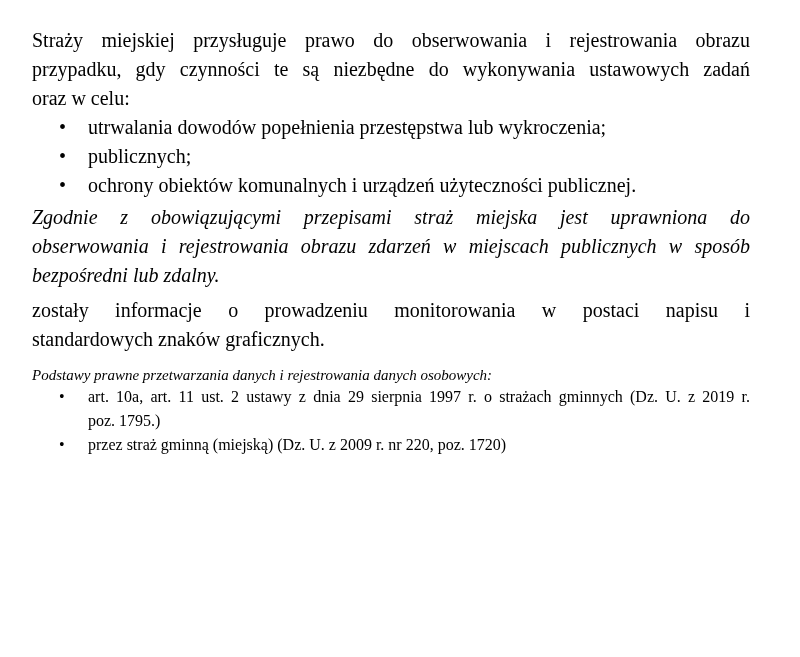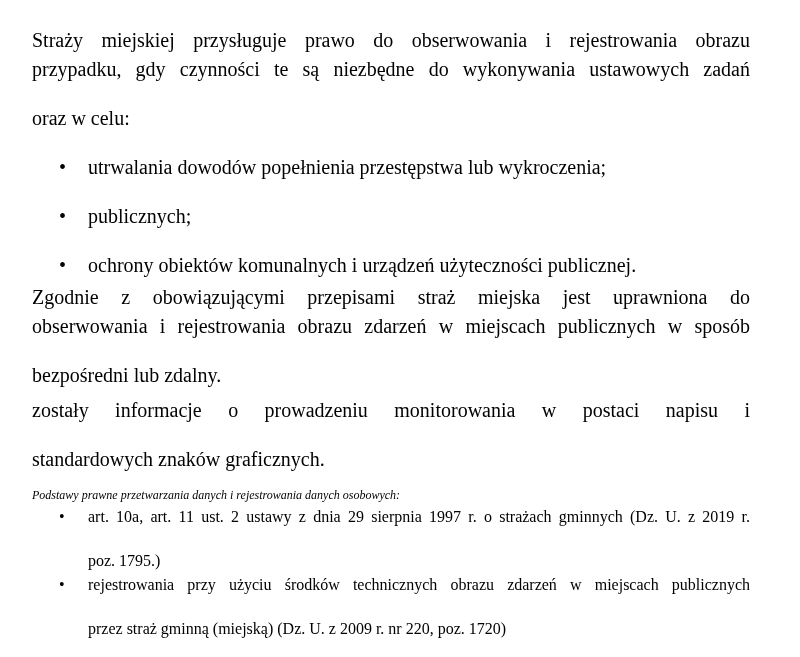--- a/index.html
+++ b/index.html
@@ -24,45 +24,45 @@
     font-size: 20px;
     line-height: 29px;
   }
   .ln { min-height: 29px; }
   
   .ln-j {
     text-align: justify;
     text-align-last: justify;
   }
   
-  .ln-l { text-align: left; margin-top: 20px; }
+  .ln-l { text-align: left; }
 
   ul.blist {
     margin: 0;
     padding: 0;
     list-style: none;
   }
   ul.blist li {
     position: relative;
     padding-left: 56px;
   }
   .bullet {
     position: absolute;
     left: 27px;
     top: 0;
     line-height: inherit;
   }
 
   .list-main { margin-top: 20px; font-size: 20px; line-height: 29px; }
-  .para-2 { margin-top: 3px; }
+  .para-2 { margin-top: 3px; font-style: italic; }
   .para-3 { margin-top: 6px; }
 
   .legal-heading {
     margin: 11px 0 0 0;
-    font-size: 12px;
+    font-size: 15px;
     line-height: 20px;
     font-style: italic;
     text-align: left;
   }
 
   .list-legal {
     margin-top: 15px;
     font-size: 16px;
     line-height: 24px;
   }
@@ -109,18 +109,17 @@
   <p class="legal-heading">Podstawy prawne przetwarzania danych i rejestrowania danych osobowych:</p>
 
   <ul class="blist list-legal">
     <li>
       <span class="bullet">•</span>
       <div class="ln ln-j">art. 10a, art. 11 ust. 2 ustawy z dnia 29 sierpnia 1997 r. o strażach gminnych (Dz. U. z 2019 r.</div>
       <div class="ln ln-l">poz. 1795.)</div>
     </li>
     <li>
       <span class="bullet">•</span>
-      <div class="ln ln-j">rejestrowania przy użyciu środków technicznych obrazu zdarzeń w miejscach publicznych</div>
       <div class="ln ln-l">przez straż gminną (miejską) (Dz. U. z 2009 r. nr 220, poz. 1720)</div>
     </li>
   </ul>
 
 </div>
 
 </body></html>

